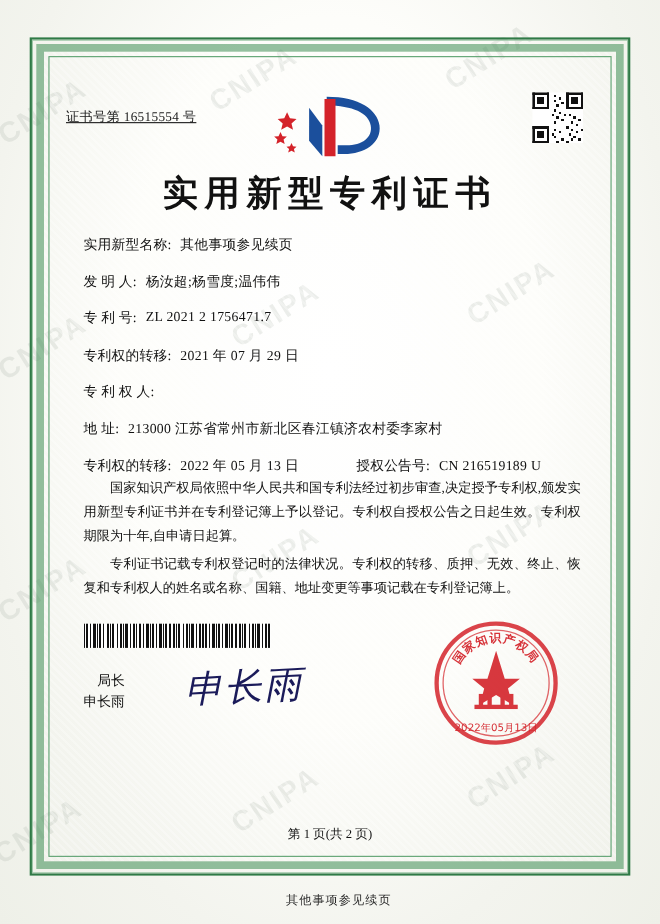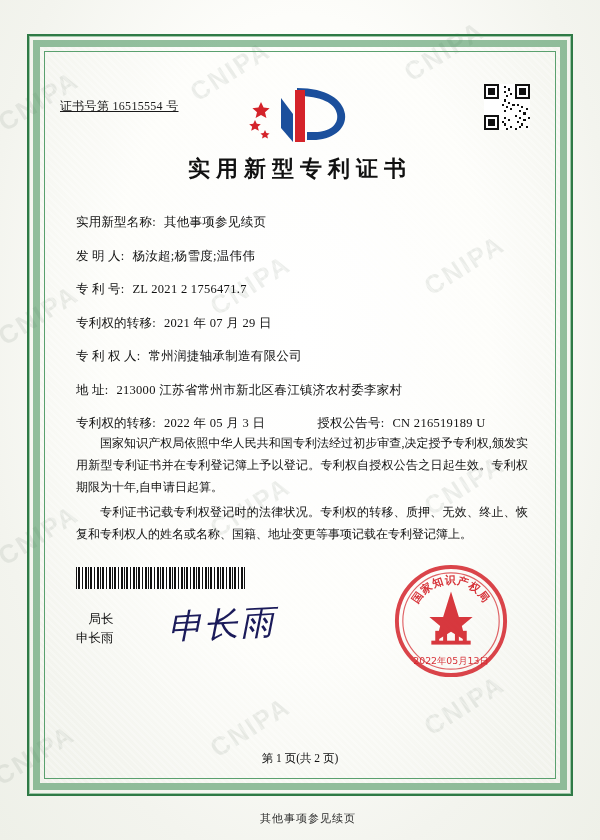--- a/index.html
+++ b/index.html
@@ -65,34 +65,34 @@
     width:130px;height:70px;
   }
   
   .qr{
     position:absolute;right:14px;top:22px;
     width:46px;height:46px;
   }
   .title{
     position:absolute;left:0;right:0;top:92px;
     text-align:center;
-    font-size:22px;
+    font-size:32px;
     font-weight:bold;
     letter-spacing:6px;
     color:#111;
     font-family:"DejaVu Sans", sans-serif;
   }
   .fields{
     position:absolute;left:20px;right:14px;top:152px;
     font-size:12.5px;
     color:#111;
   }
   .frow{
     display:flex;
-    align-items:center;
+    align-items:flex-start;
     margin-bottom:16.5px;
   }
   .flabel{
     white-space:nowrap;
     letter-spacing:.2px;
   }
   .fval{
     margin-left:8px;
     letter-spacing:.3px;
   }
@@ -248,29 +248,28 @@
       <div class="frow">
         <span class="flabel">专  利  号:</span>
         <span class="fval">ZL 2021 2 1756471.7</span>
       </div>
       <div class="frow">
         <span class="flabel">专利权的转移:</span>
         <span class="fval">2021 年 07 月 29 日</span>
       </div>
       <div class="frow">
         <span class="flabel">专 利 权 人:</span>
-        <span class="fval">常州润捷轴承制造有限公司</span>
       </div>
       <div class="frow">
         <span class="flabel">地      址:</span>
         <span class="fval">213000 江苏省常州市新北区春江镇济农村委李家村</span>
       </div>
       <div class="frow two">
         <span class="flabel">专利权的转移:</span>
-        <span class="fval">2022 年 05 月 3 日</span>
+        <span class="fval">2022 年 05 月 13 日</span>
         <span class="second">
           <span class="flabel">授权公告号:</span>
           <span class="fval">CN 216519189 U</span>
         </span>
       </div>
     </div>
 
     <div class="para">
       <p>国家知识产权局依照中华人民共和国专利法经过初步审查,决定授予专利权,颁发实用新型专利证书并在专利登记簿上予以登记。专利权自授权公告之日起生效。专利权期限为十年,自申请日起算。</p>
       <p>专利证书记载专利权登记时的法律状况。专利权的转移、质押、无效、终止、恢复和专利权人的姓名或名称、国籍、地址变更等事项记载在专利登记簿上。</p>

